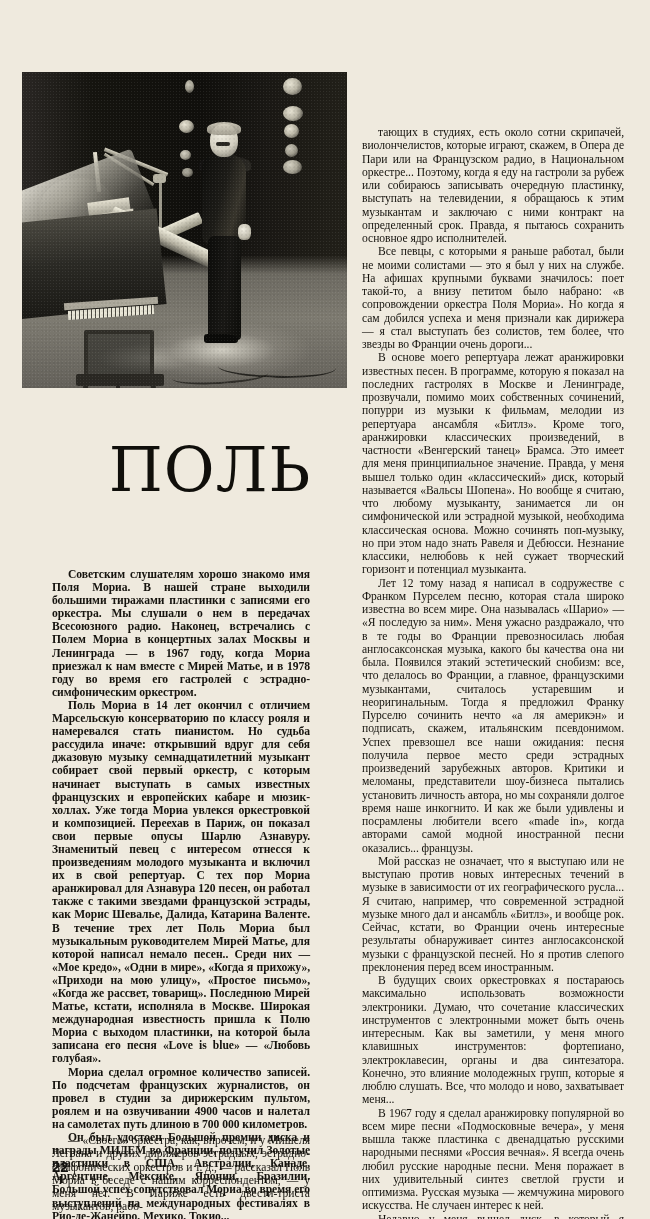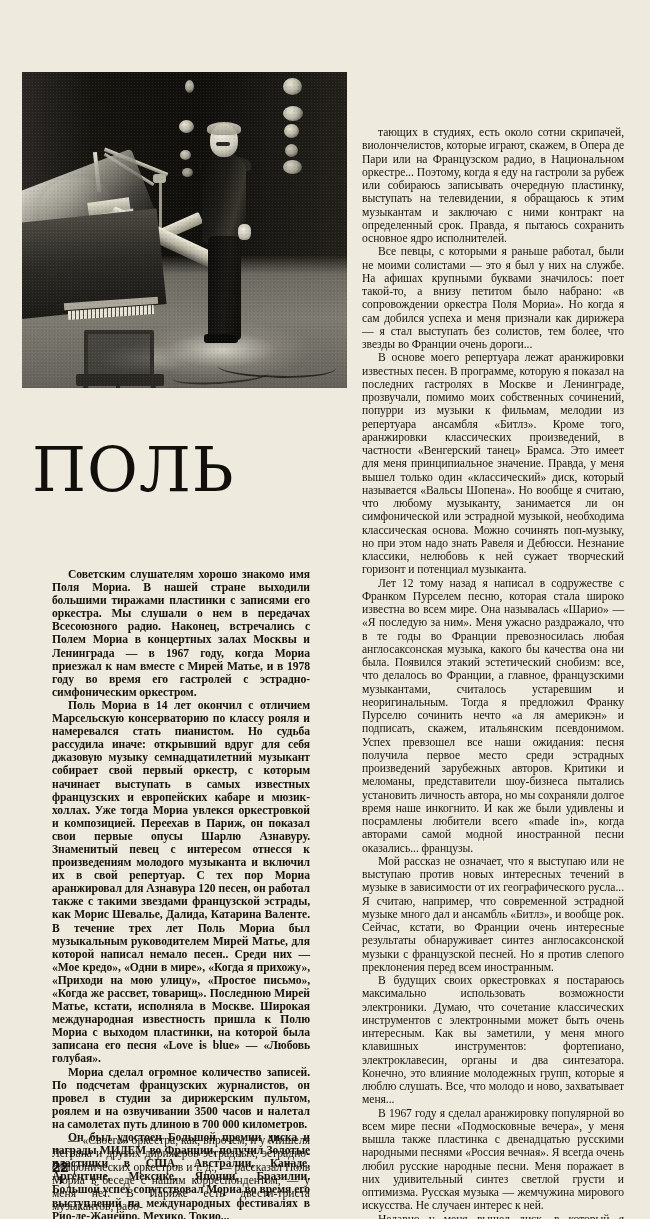--- a/index.html
+++ b/index.html
@@ -130,30 +130,30 @@
     font-family: "Liberation Serif", serif;
     font-style: italic;
     font-weight: bold;
     font-size: 16.5px;
     line-height: 20px;
     color: #17150f;
     letter-spacing: .2px;
   }
   .bigtitle {
     position: absolute;
-    left: 32px;
+    left: 60px;
     top: 440px;
     width: 300px;
     font-family: "DejaVu Serif", "Liberation Serif", serif;
     font-size: 62px;
     line-height: 60px;
     font-weight: 400;
     letter-spacing: 1px;
     color: #100f0b;
-    text-align: left;
+    text-align: center;
   }
   .bigtitle .l2 { display:block; }
 
   
   .col {
     position: absolute;
     font-family: "Liberation Serif", serif;
     color: #15130e;
     text-align: justify;
     text-justify: inter-word;
@@ -253,21 +253,21 @@
   </div>
 
 
   <h1 class="bigtitle">
     <span>ПОЛЬ</span>
   </h1>
 
   <div class="col col-left lead">
     <p>Советским слушателям хорошо знакомо имя Поля Мориа. В нашей стране выходили большими тиражами пластинки с записями его оркестра. Мы слушали о нем в передачах Всесоюзного радио. Наконец, встречались с Полем Мориа в концертных залах Москвы и Ленинграда — в 1967 году, когда Мориа приезжал к нам вместе с Мирей Матье, и в 1978 году во время его гастролей с эстрадно-симфоническим оркестром.</p>
     <p>Поль Мориа в 14 лет окончил с отличием Марсельскую консерваторию по классу рояля и намеревался стать пианистом. Но судьба рассудила иначе: открывший вдруг для себя джазовую музыку семнадцатилетний музыкант собирает свой первый оркестр, с которым начинает выступать в самых известных французских и европейских кабаре и мюзик-холлах. Уже тогда Мориа увлекся оркестровкой и композицией. Переехав в Париж, он показал свои первые опусы Шарлю Азнавуру. Знаменитый певец с интересом отнесся к произведениям молодого музыканта и включил их в свой репертуар. С тех пор Мориа аранжировал для Азнавура 120 песен, он работал также с такими звездами французской эстрады, как Морис Шевалье, Далида, Катарина Валенте. В течение трех лет Поль Мориа был музыкальным руководителем Мирей Матье, для которой написал немало песен.. Среди них — «Мое кредо», «Одни в мире», «Когда я прихожу», «Приходи на мою улицу», «Простое письмо», «Когда же рассвет, товарищ». Последнюю Мирей Матье, кстати, исполняла в Москве. Широкая международная известность пришла к Полю Мориа с выходом пластинки, на которой была записана его песня «Love is blue» — «Любовь голубая».</p>
-    <p>Мориа сделал огромное количество записей. По подсчетам французских журналистов, он провел в студии за дирижерским пультом, роялем и на озвучивании 3500 часов и налетал на самолетах путь длиною в 700 000 километров.</p>
+    <p>Мориа сделал огромное количество записей. По подсчетам французских журналистов, он провел в студии за дирижерским пультом, роялем и на озвучивании 4900 часов и налетал на самолетах путь длиною в 700 000 километров.</p>
     <p>Он был удостоен Большой премии диска и награды МИДЕМ во Франции, получил Золотые пластинки в США, Австралии, Канаде, Аргентине, Мексике, Японии, Бразилии. Большой успех сопутствовал Мориа во время его выступлений на международных фестивалях в Рио-де-Жанейро, Мехико, Токио...</p>
   </div>
 
   <div class="interview">
     <p>— «Своего» оркестра, как, впрочем, и у Мишеля Леграна и других дирижеров эстрадных, эстрадно-симфонических оркестров и т. д., — рассказал Поль Мориа в беседе с нашим корреспондентом, — у меня нет. В Париже есть двести-триста музыкантов, рабо-</p>
   </div>
 
   <div class="pagenum">22</div>
 
   <div class="col col-right body">

